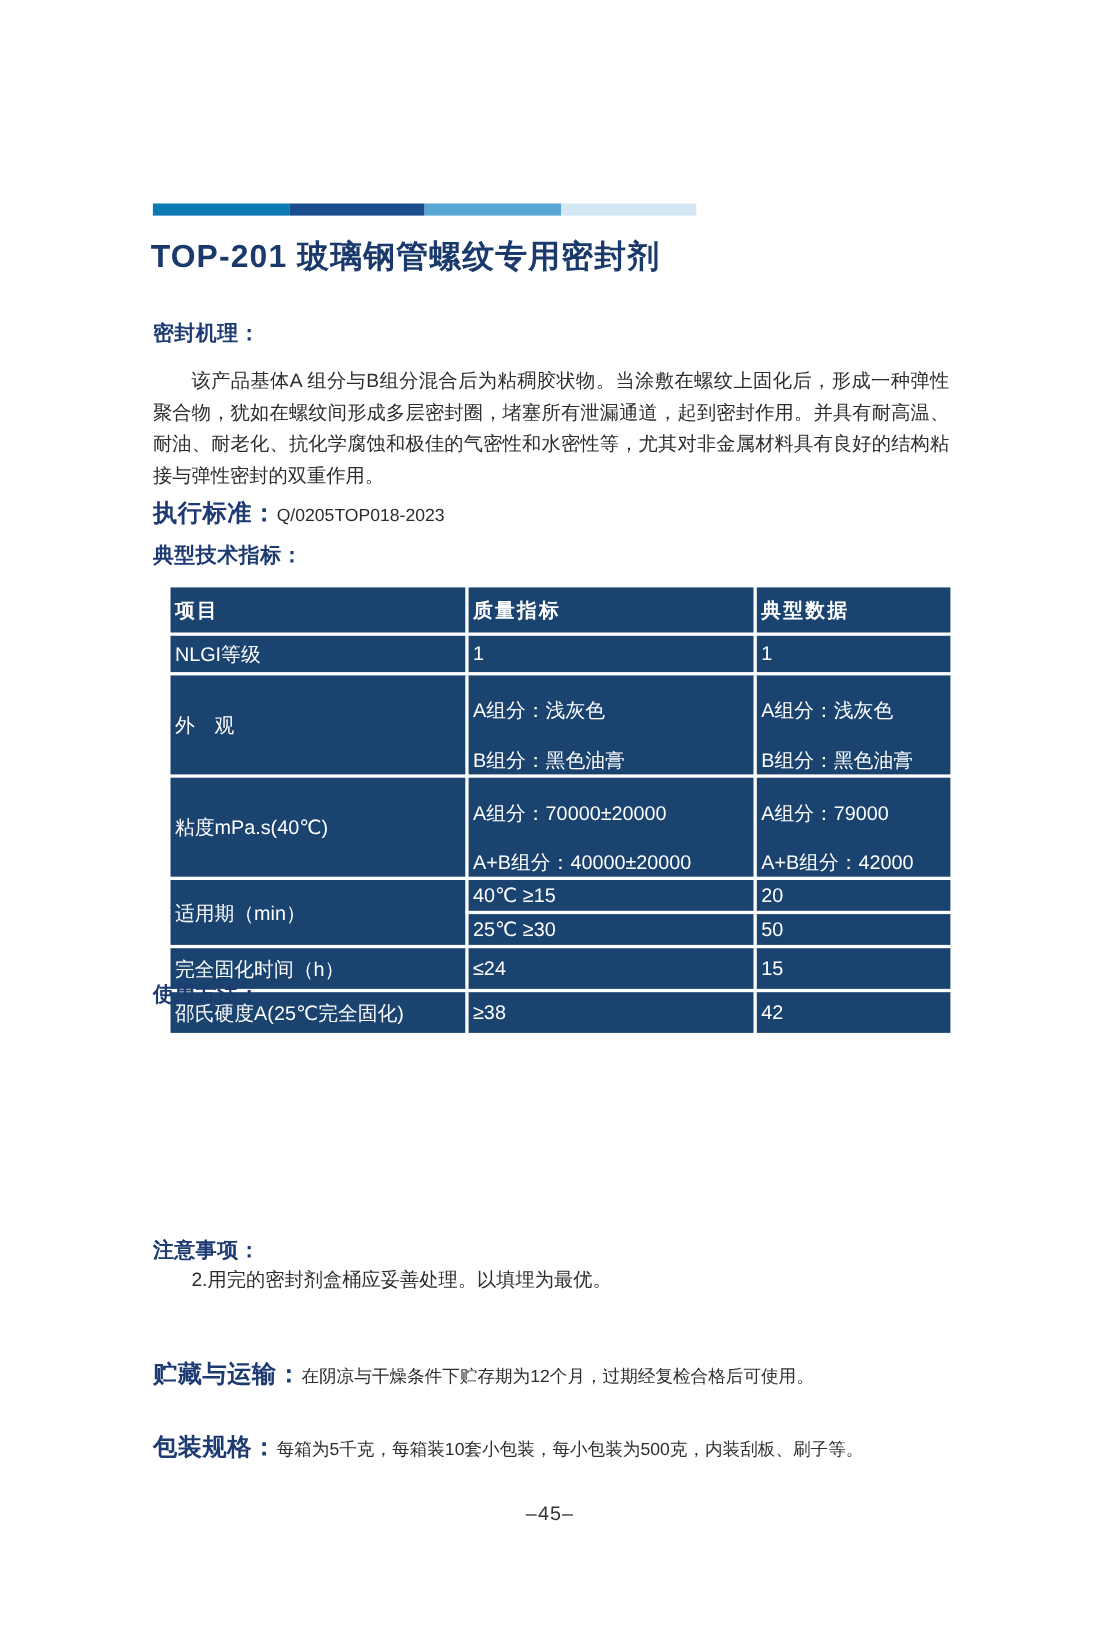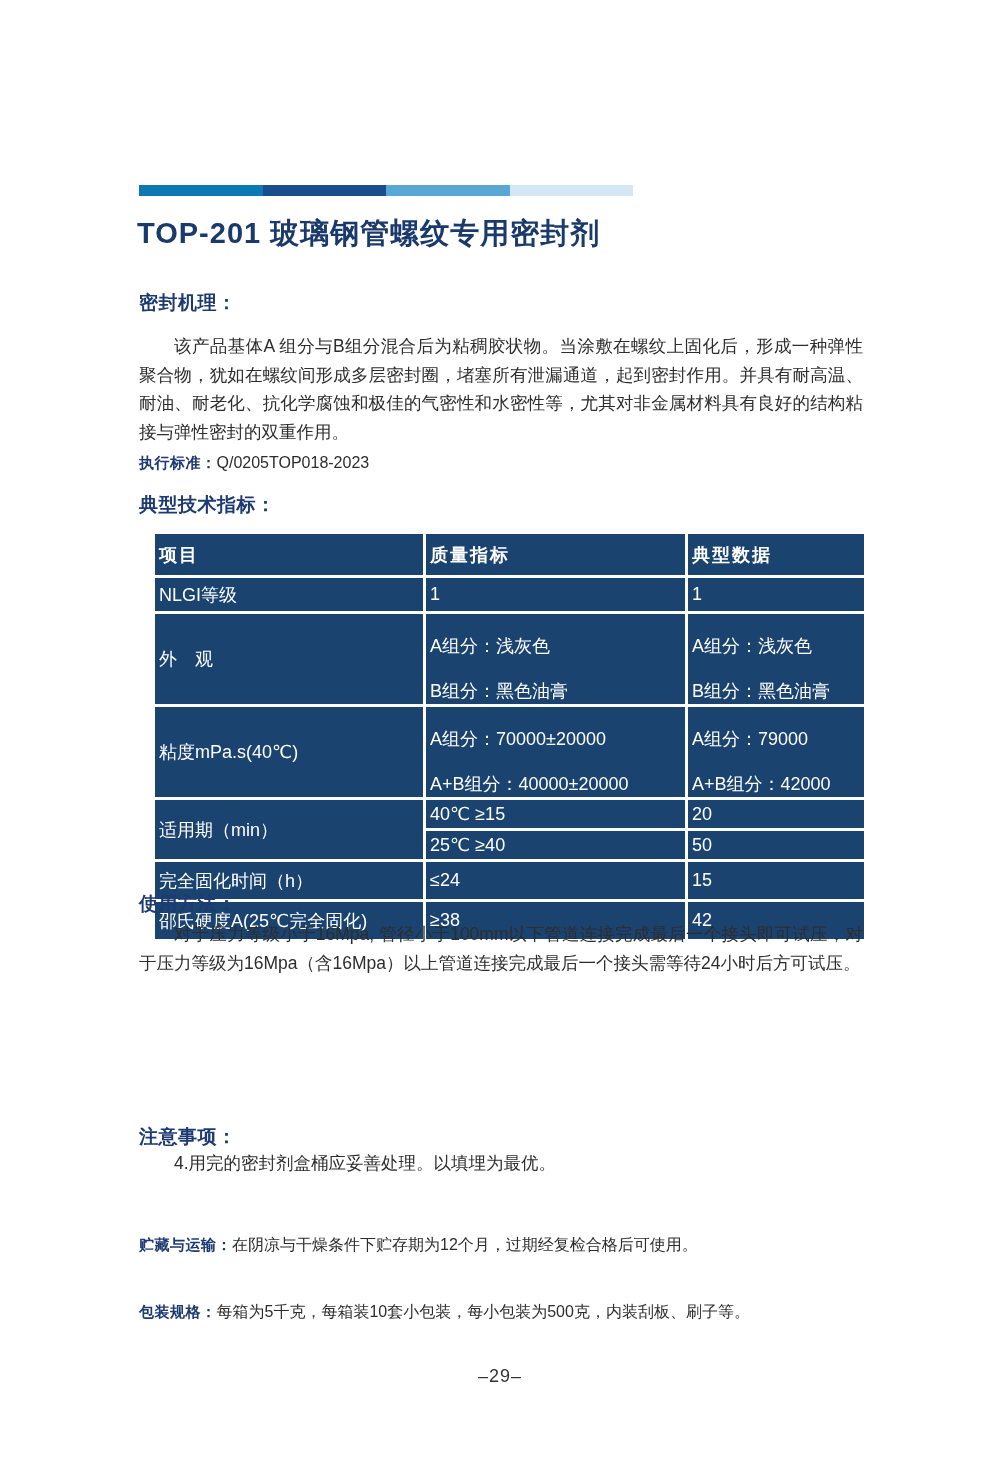--- a/index.html
+++ b/index.html
@@ -23,21 +23,21 @@
   }
   .sec-h{
     position:absolute;left:139px;margin:0;
     font-size:19px;font-weight:bold;color:var(--heading);letter-spacing:0.5px;
   }
   .para{
     position:absolute;left:139px;width:724px;margin:0;
     font-size:17.5px;line-height:28.5px;text-align:justify;text-indent:2em;color:var(--body);
   }
   .inline-row{position:absolute;left:139px;width:724px;margin:0;font-size:17.5px;color:var(--body);}
-  .inline-row .lbl{font-size:15px;font-weight:bold;color:var(--heading);letter-spacing:0.5px;}
+  .inline-row .lbl{font-size:22px;font-weight:bold;color:var(--heading);letter-spacing:0.5px;}
   .inline-row .val{font-size:16px;color:var(--body);}
 
   table.spec{
     position:absolute;left:152px;top:531px;width:712px;
     border-collapse:collapse;table-layout:fixed;
   }
   table.spec col.c1{width:271px;} table.spec col.c2{width:262px;} table.spec col.c3{width:179px;}
   table.spec td,table.spec th{
     background:var(--tablebg);color:var(--tabletext);
     border:3px solid #ffffff;text-align:left;vertical-align:middle;
@@ -117,47 +117,46 @@
         <span class="cell-line">A组分：79000</span>
         <span class="cell-line">A+B组分：42000</span>
       </td>
     </tr>
     <tr class="r-pot1">
       <td rowspan="2">适用期（min）</td>
       <td>40℃ ≥15</td>
       <td>20</td>
     </tr>
     <tr class="r-pot2">
-      <td>25℃ ≥40</td>
+      <td>25℃ ≥30</td>
       <td>50</td>
     </tr>
     <tr class="r-cure">
       <td>完全固化时间（h）</td>
       <td>≤24</td>
       <td>15</td>
     </tr>
     <tr class="r-hard">
       <td>邵氏硬度A(25℃完全固化)</td>
       <td>≥38</td>
       <td>42</td>
     </tr>
   </tbody>
 </table>
 
 <h2 class="sec-h" style="top:891px;">使用方法：</h2>
 <div class="usage-wrap">
-  <p>对于压力等级小于16Mpa, 管径小于100mm以下管道连接完成最后一个接头即可试压，对于压力等级为16Mpa（含16Mpa）以上管道连接完成最后一个接头需等待24小时后方可试压。</p>
 </div>
 
 <h2 class="sec-h" style="top:1124px;">注意事项：</h2>
 <div class="list-block" style="top:1148px;">
-  <p class="list-item">4.用完的密封剂盒桶应妥善处理。以填埋为最优。</p>
+  <p class="list-item">2.用完的密封剂盒桶应妥善处理。以填埋为最优。</p>
 </div>
 
 <p class="inline-row" style="top:1234px;">
   <span class="lbl">贮藏与运输：</span><span class="val">在阴凉与干燥条件下贮存期为12个月，过期经复检合格后可使用。</span>
 </p>
 
 <p class="inline-row" style="top:1301px;">
   <span class="lbl">包装规格：</span><span class="val">每箱为5千克，每箱装10套小包装，每小包装为500克，内装刮板、刷子等。</span>
 </p>
 
-<p class="pageno">–29–</p>
+<p class="pageno">–45–</p>
 
 </body></html>

